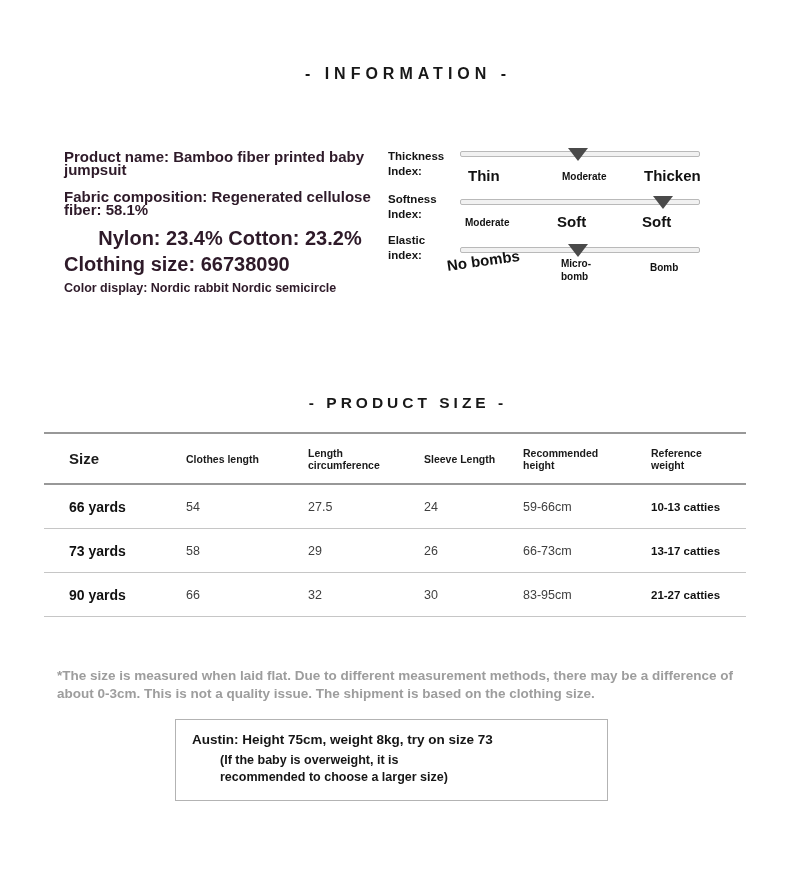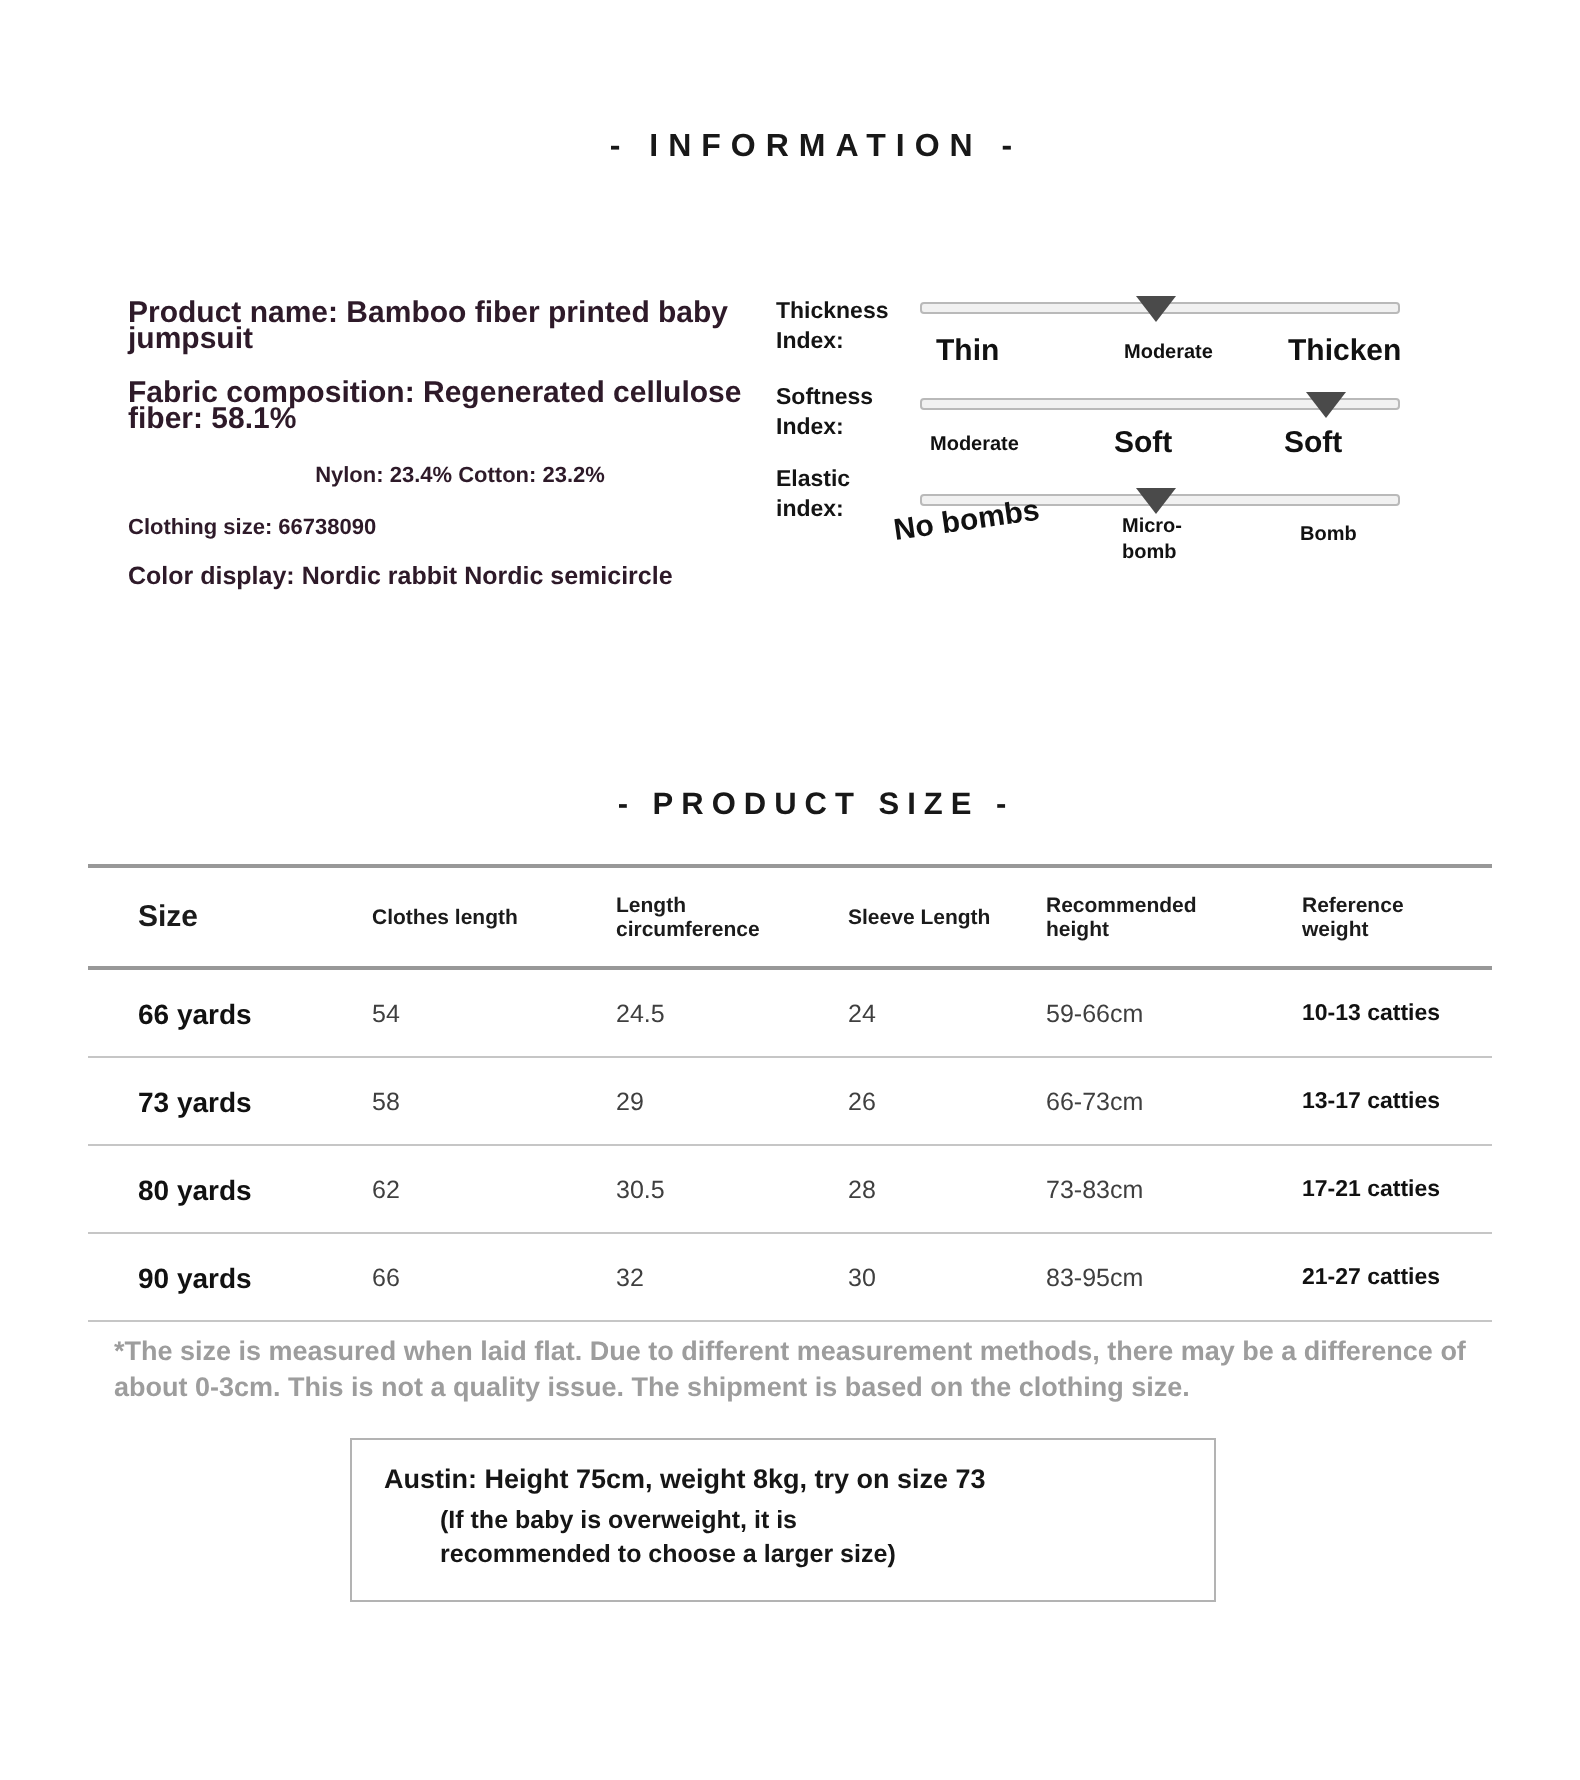--- a/index.html
+++ b/index.html
@@ -11,21 +11,21 @@
   .section-title {
     position:absolute; left:0; width:100%; text-align:center; margin:13px;
     font-weight:bold; color:#181818;
   }
   .info-title { top:52px; font-size:16px; letter-spacing:5px; }
   .size-title { top:381px; font-size:15.5px; letter-spacing:4px; }
 
   
   .product-info { position:absolute; left:64px; top:150px; width:332px; color:#2e1a29; }
   .pi-line  { margin:0 0 13.5px 0; font-size:15px; line-height:13px; font-weight:bold; }
-  .pi-big   { margin:0 0 7px 0; font-size:11px; line-height:19px; font-weight:bold; }
+  .pi-big   { margin:0 0 7px 0; font-size:20px; line-height:19px; font-weight:bold; }
   .pi-center{ text-align:center; }
   .pi-mid   { margin:0; font-size:12.5px; line-height:15px; font-weight:bold; }
 
   
   .indices { position:absolute; left:388px; top:145px; width:320px; height:150px; }
   .idx-label { position:absolute; left:0; width:70px; font-size:11.5px; line-height:14.5px; font-weight:bold; color:#141414; }
   .idx-label span { display:block; }
   .idx-track {
     position:absolute; left:72px; width:238px; height:4px;
     background:#f1f1f1; border:1px solid #b9b9b9; border-radius:2px;
@@ -157,40 +157,32 @@
         <th><span class="hwrap">Length circumference</span></th>
         <th><span class="hwrap">Sleeve Length</span></th>
         <th><span class="hwrap">Recommended height</span></th>
         <th><span class="hwrap">Reference weight</span></th>
       </tr>
     </thead>
     <tbody>
       <tr>
         <td class="c-size">66 yards</td>
         <td class="c-num">54</td>
-        <td class="c-num">24.5</td>
+        <td class="c-num">27.5</td>
         <td class="c-num">24</td>
         <td class="c-num">59-66cm</td>
         <td class="c-wt">10-13 catties</td>
       </tr>
       <tr>
         <td class="c-size">73 yards</td>
         <td class="c-num">58</td>
         <td class="c-num">29</td>
         <td class="c-num">26</td>
         <td class="c-num">66-73cm</td>
         <td class="c-wt">13-17 catties</td>
-      </tr>
-      <tr>
-        <td class="c-size">80 yards</td>
-        <td class="c-num">62</td>
-        <td class="c-num">30.5</td>
-        <td class="c-num">28</td>
-        <td class="c-num">73-83cm</td>
-        <td class="c-wt">17-21 catties</td>
       </tr>
       <tr>
         <td class="c-size">90 yards</td>
         <td class="c-num">66</td>
         <td class="c-num">32</td>
         <td class="c-num">30</td>
         <td class="c-num">83-95cm</td>
         <td class="c-wt">21-27 catties</td>
       </tr>
     </tbody>

